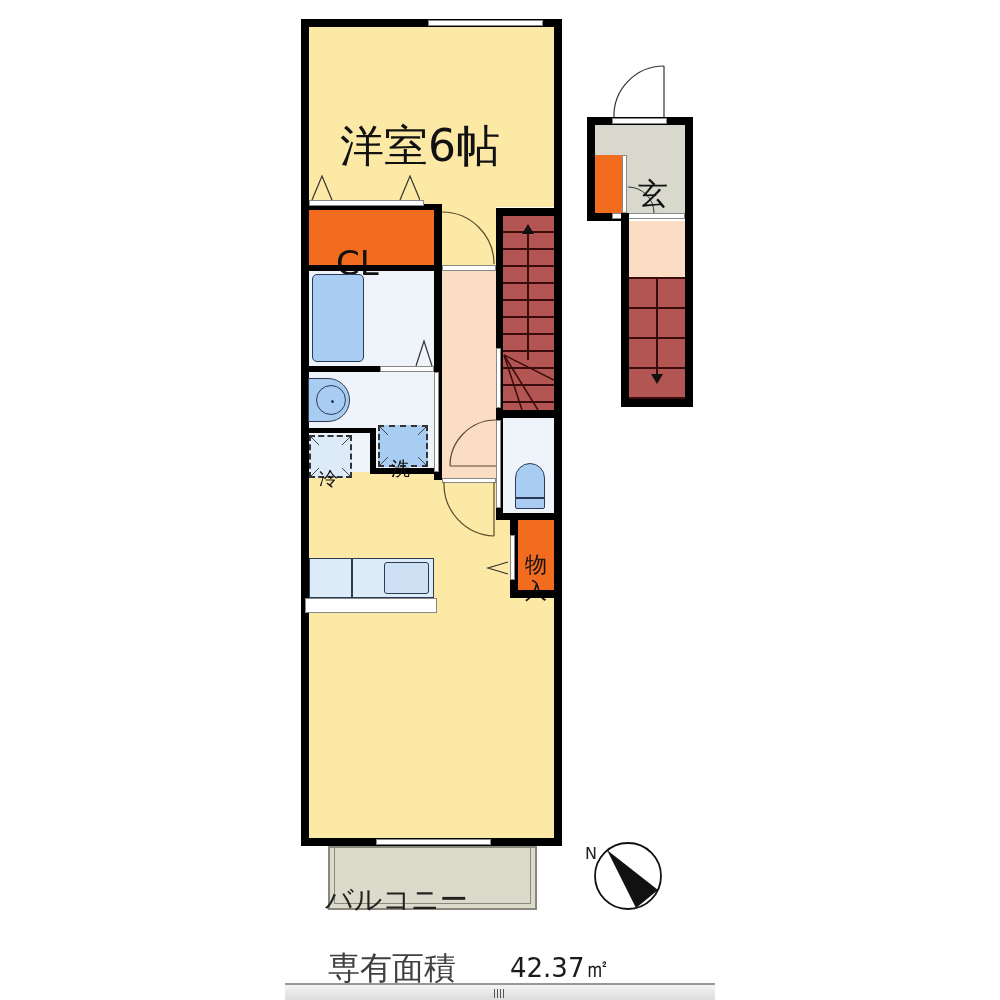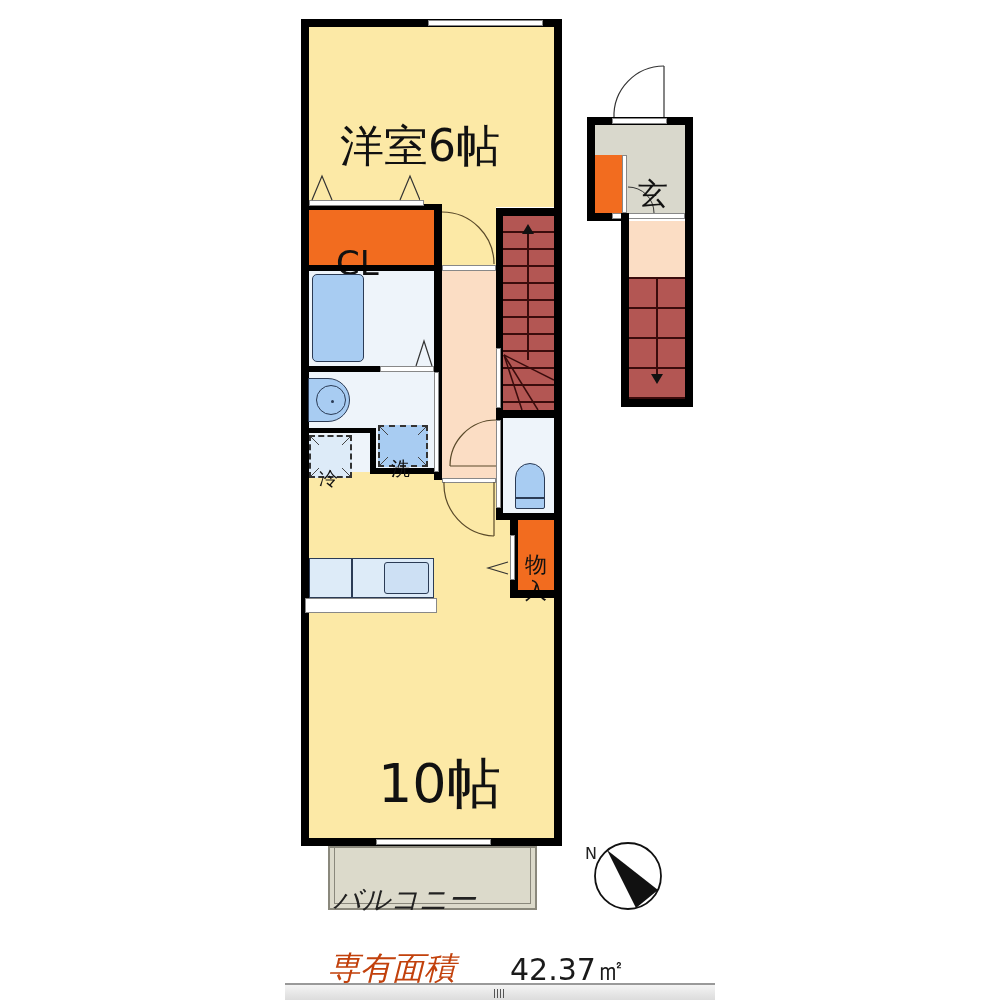--- a/index.html
+++ b/index.html
@@ -124,21 +124,20 @@
     <polyline points="22,2 2,8 22,14" fill="none" stroke="#333" stroke-width="1.2"></polyline>
   </svg>
 
   <div class="abs" style="left:309px;top:558px;width:125px;height:40px;background:#DDEBF8;border:1.5px solid #2b3b55;"></div>
   <div class="abs" style="left:351px;top:558px;width:1.5px;height:40px;background:#2b3b55;"></div>
   <div class="abs" style="left:384px;top:562px;width:45px;height:32px;border:1.5px solid #2b3b55;border-radius:3px;background:#CDE0F4;"></div>
   <div class="abs" style="left:301px;top:598px;width:46px;height:8px;background:#000;"></div>
   <div class="abs" style="left:305px;top:598px;width:132px;height:15px;background:#fff;border:1px solid #888;"></div>
 
   <div class="lbl" style="left:340px;top:100px;font-size:44px;">洋室6帖</div>
-  <div class="lbl" style="left:378px;top:733px;font-size:54px;">10帖</div>
 
   <svg class="abs" style="left:610px;top:62px;" width="60" height="60">
     <path d="M4,56 A50,50 0 0 1 54,4" fill="none" stroke="#333" stroke-width="1.2"></path>
     <line x1="54" y1="4" x2="54" y2="56" stroke="#333" stroke-width="1.2"></line>
   </svg>
   <div class="abs" style="left:595px;top:125px;width:90px;height:90px;background:#D9D8CC;"></div>
   <div class="abs" style="left:595px;top:155px;width:28px;height:58px;background:#F26C1F;"></div>
   <div class="abs" style="left:622px;top:155px;width:5px;height:58px;background:#fff;border:1px solid #888;"></div>
   <svg class="abs" style="left:628px;top:185px;" width="30" height="30">
     <path d="M0,2 A26,26 0 0 1 26,28" fill="none" stroke="#333" stroke-width="1"></path>
@@ -155,27 +154,27 @@
   <div class="abs" style="left:629px;top:221px;width:56px;height:56px;background:#FBDDC4;"></div>
   <div class="abs" style="left:629px;top:277px;width:56px;height:122px;background:#B35653;
        background-image:repeating-linear-gradient(180deg, transparent 0 28px, #3a0c0c 28px 30px);border-top:2px solid #3a0c0c;"></div>
   <div class="abs" style="left:656px;top:277px;width:2px;height:100px;background:#3a0c0c;"></div>
   <div class="abs" style="left:651px;top:374px;width:0;height:0;border-left:6px solid transparent;border-right:6px solid transparent;border-top:10px solid #111;"></div>
   <div class="wall" style="left:621px;top:213px;width:8px;height:194px;"></div>
   <div class="wall" style="left:621px;top:399px;width:72px;height:8px;"></div>
 
   <div class="abs" style="left:328px;top:846px;width:209px;height:64px;background:#DCDACB;border:2px solid #8a887c;"></div>
   <div class="abs" style="left:334px;top:846px;width:197px;height:58px;border:1.5px solid #8a887c;border-top:none;"></div>
-  <div class="lbl" style="left:333px;top:862px;font-size:28px;color:#222;font-style:italic;">バルコニー</div>
+  <div class="lbl" style="left:325px;top:862px;font-size:28px;color:#222;">バルコニー</div>
 
   <div class="lbl" style="left:585px;top:822px;font-size:16px;color:#222;">N</div>
   <svg class="abs" style="left:592px;top:840px;" width="72" height="72">
     <circle cx="36" cy="36" r="33" fill="#fff" stroke="#111" stroke-width="1.8"></circle>
     <polygon points="15,10 66,50 44,68" fill="#111"></polygon>
   </svg>
 
-  <div class="lbl" style="left:328px;top:928px;font-size:32px;color:#c2410c;font-style:italic;">専有面積</div>
-  <div class="lbl" style="left:510px;top:931px;font-size:30px;color:#1a1a1a;">42.37㎡</div>
+  <div class="lbl" style="left:328px;top:928px;font-size:32px;color:#404040;">専有面積</div>
+  <div class="lbl" style="left:510px;top:931px;font-size:26px;color:#1a1a1a;">42.37㎡</div>
 </div>
 
 <div class="scrollbar">
   <div class="grip"></div>
 </div>
 
 </body></html>

